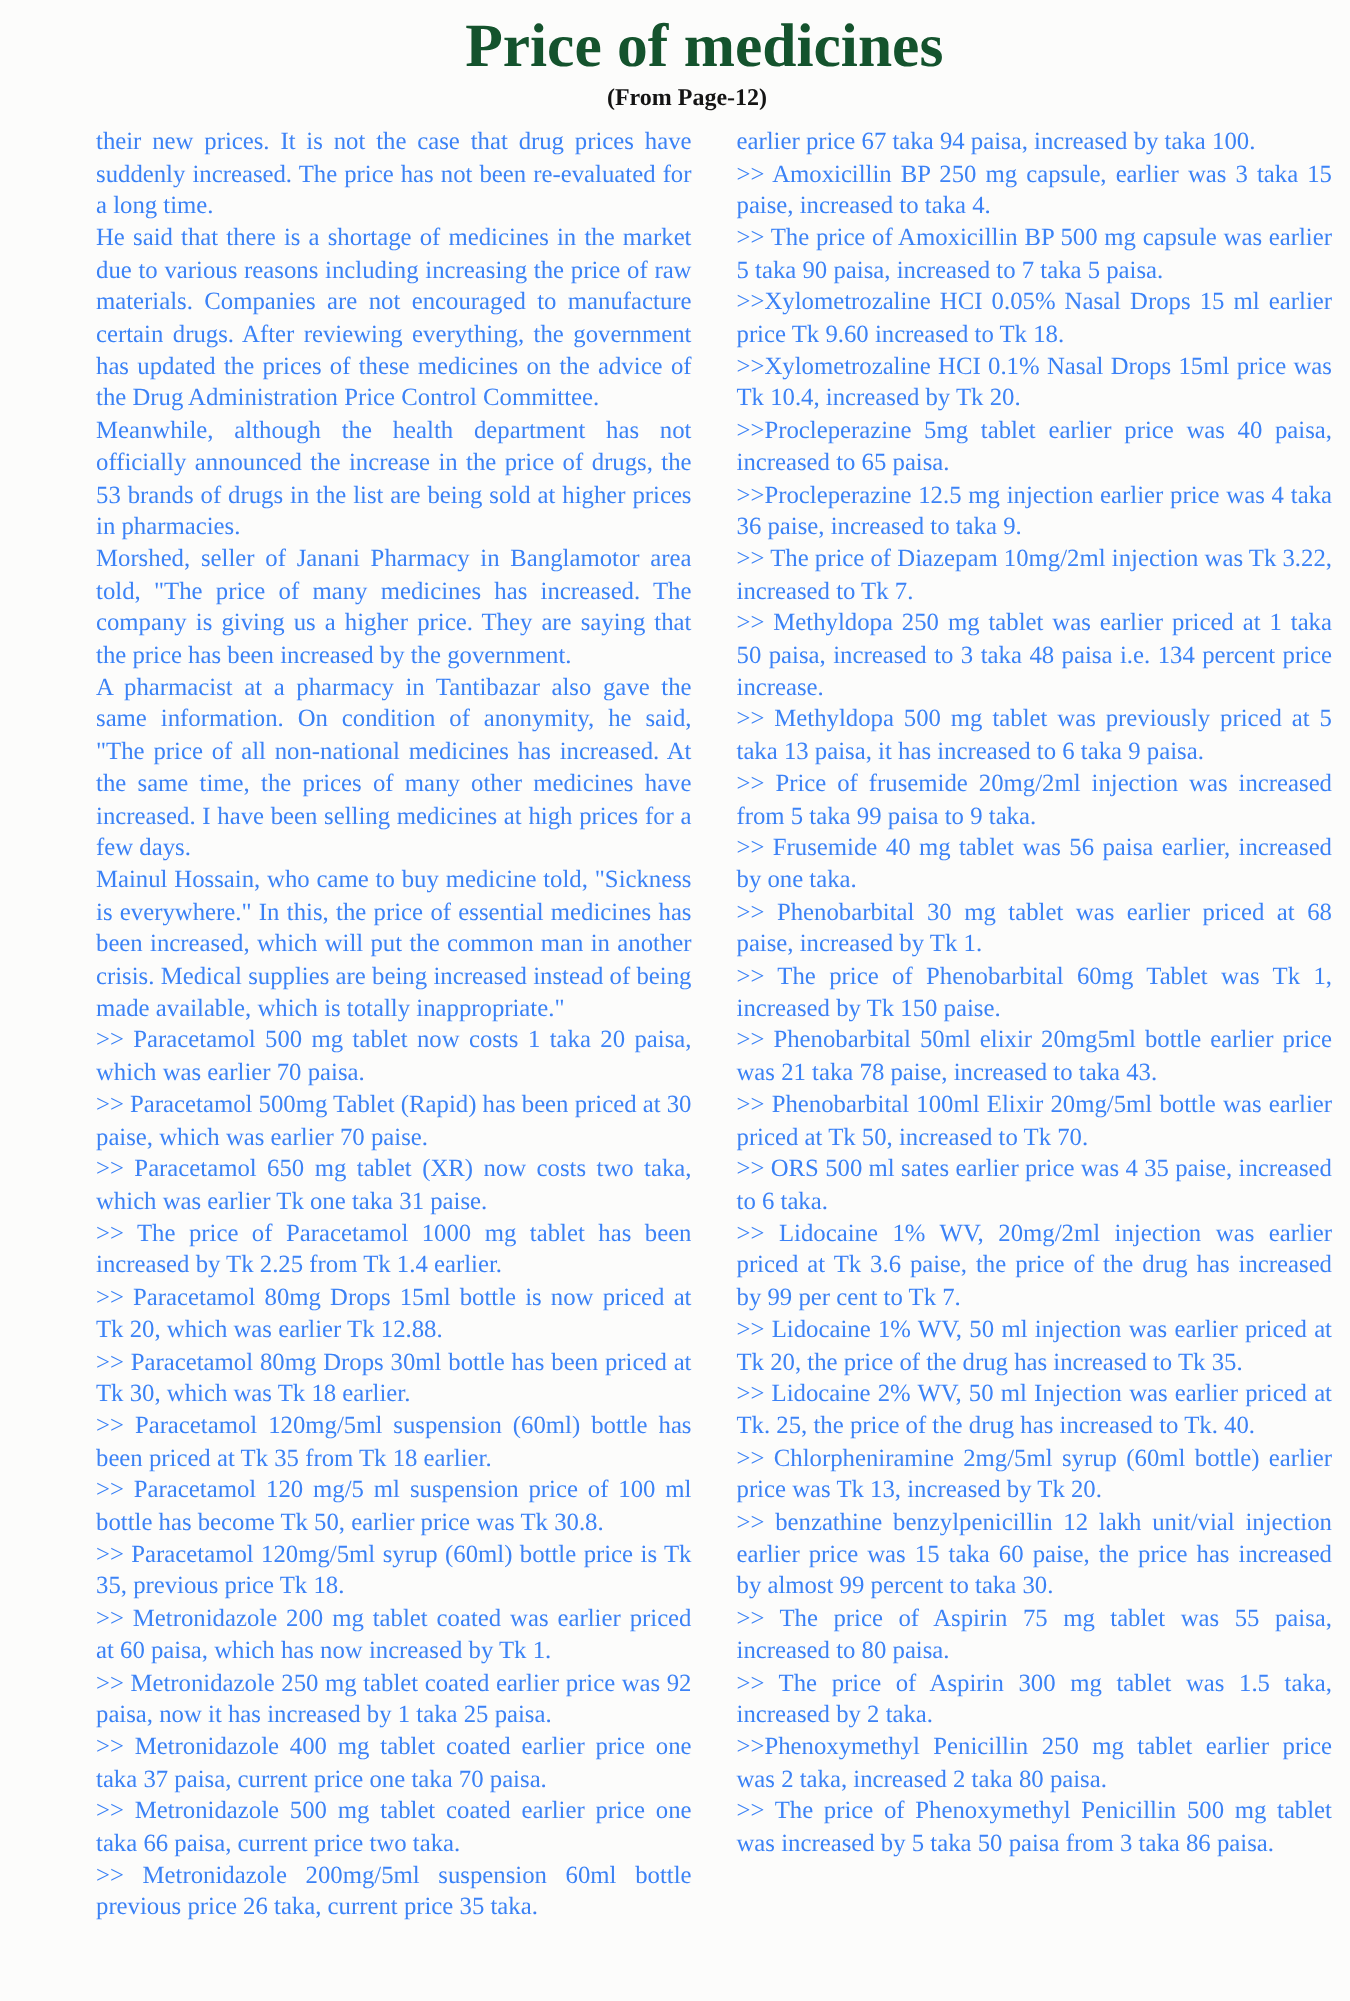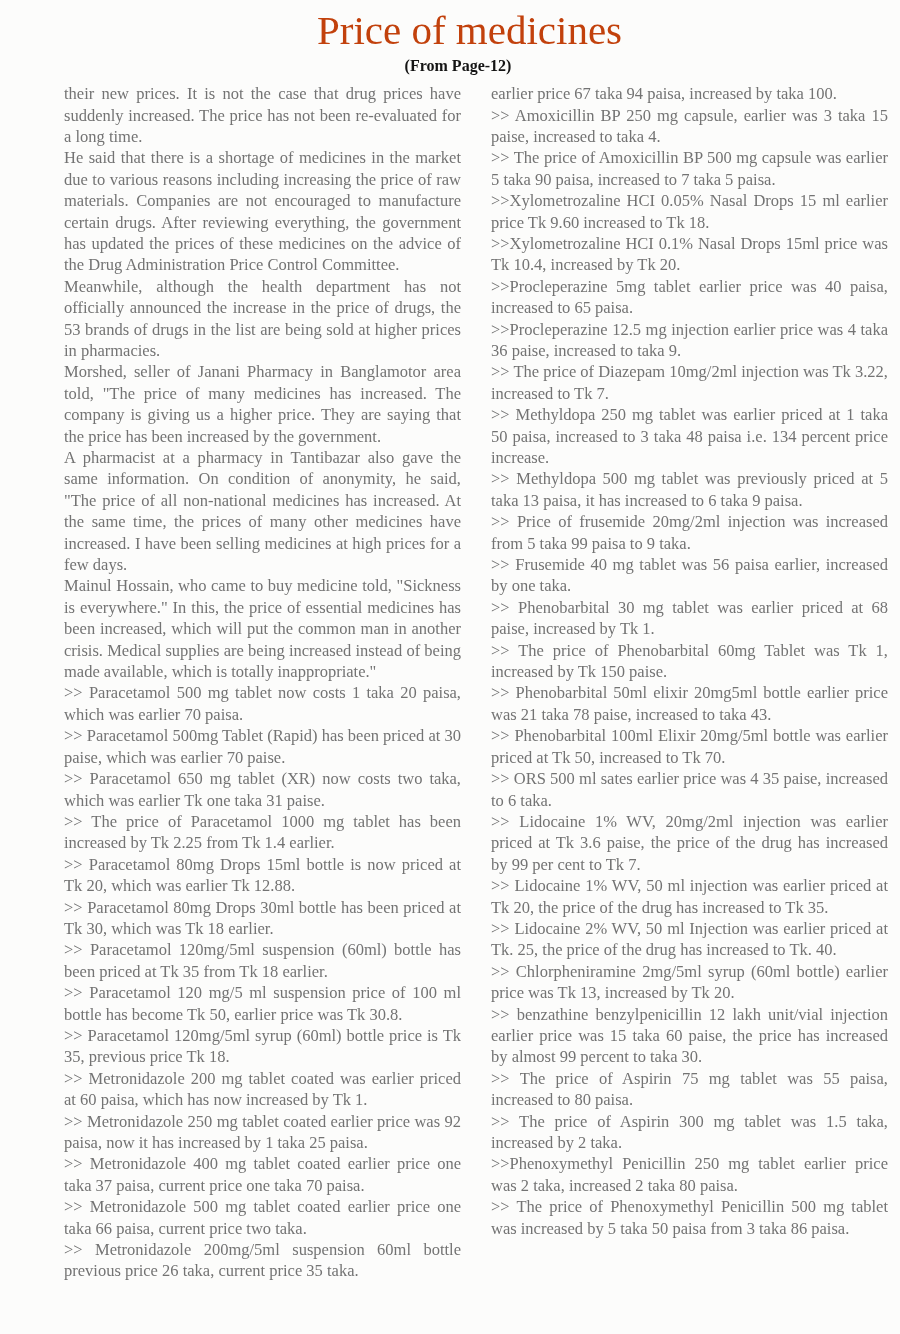--- a/index.html
+++ b/index.html
@@ -18,23 +18,23 @@
     box-sizing: border-box;
   }
   .masthead {
     width: 100%;
     text-align: center;
     padding-top: 8px;
   }
   .headline {
     margin: 0;
     font-size: 41px;
-    font-weight: normal;
+    font-weight: bold;
     letter-spacing: 0px;
-    color: #c2410c;
+    color: #14532d;
     line-height: 1.1;
     padding-left: 39px;
   }
   .subhead {
     margin: 4px 0 0 0;
     font-size: 16px;
     font-weight: bold;
     color: #141414;
     padding-left: 16px;
   }
@@ -46,21 +46,21 @@
   }
   .col {
     flex: 1;
     min-width: 0;
   }
   .col p {
     margin: 0;
     font-size: 16.5px;
     line-height: 21.4px;
     text-align: justify;
-    color: #737373;
+    color: #3b82f6;
   }
 </style>
 </head>
 <body>
 
 <div class="page">
 
   <div class="masthead">
     <h1 class="headline">Price of medicines</h1>
     <div class="subhead">(From Page-12)</div>

